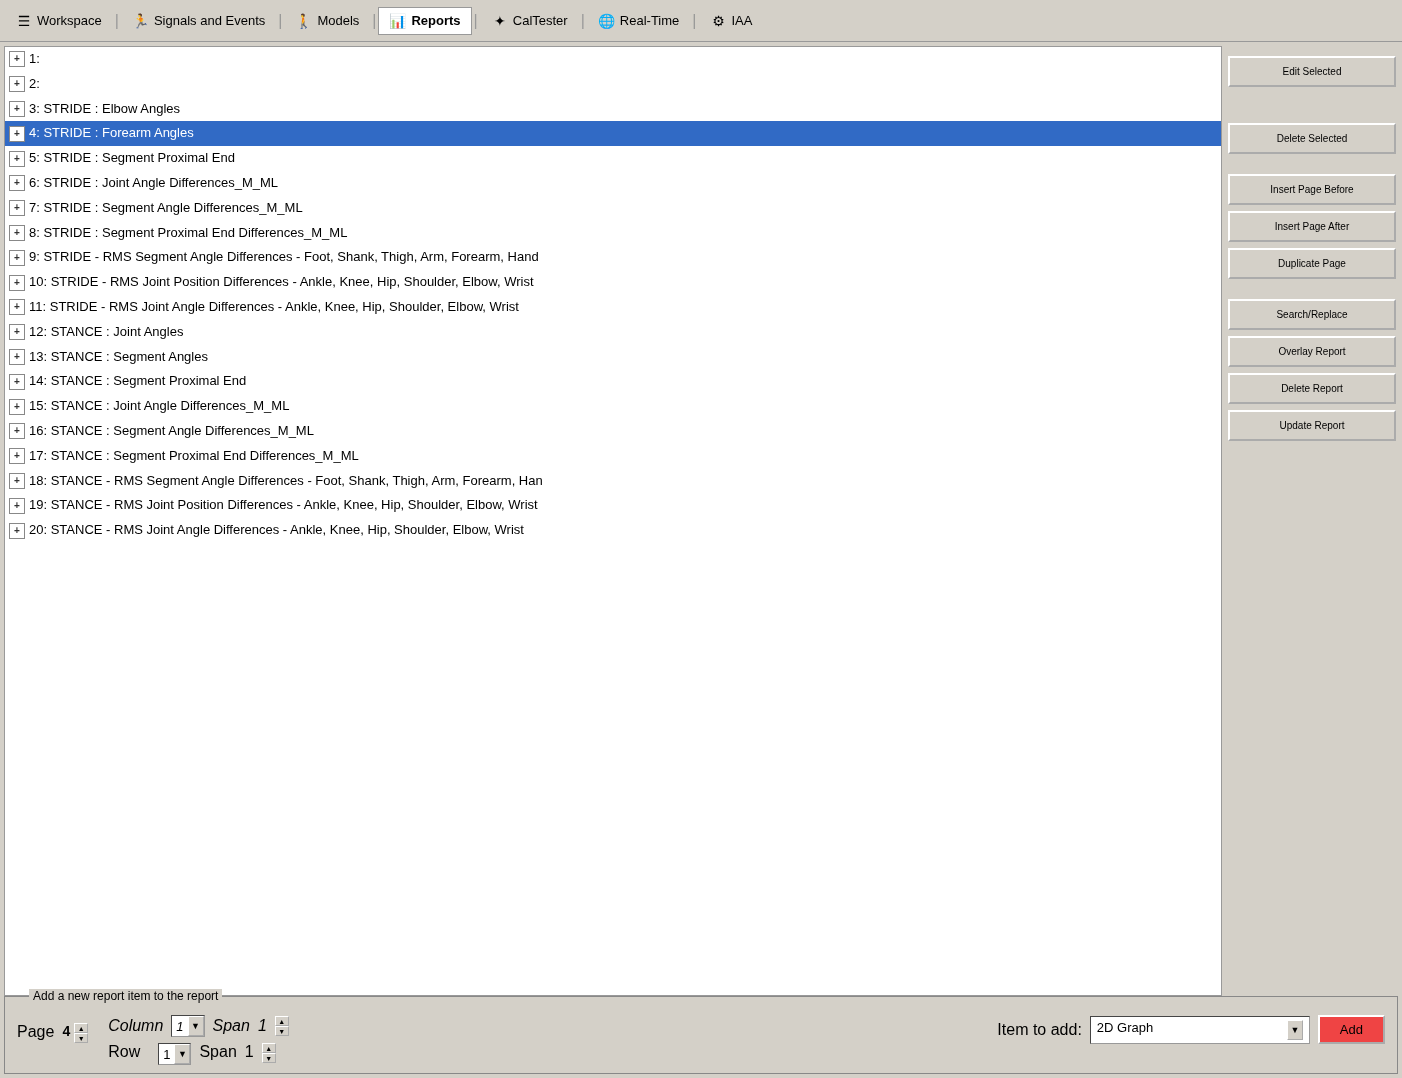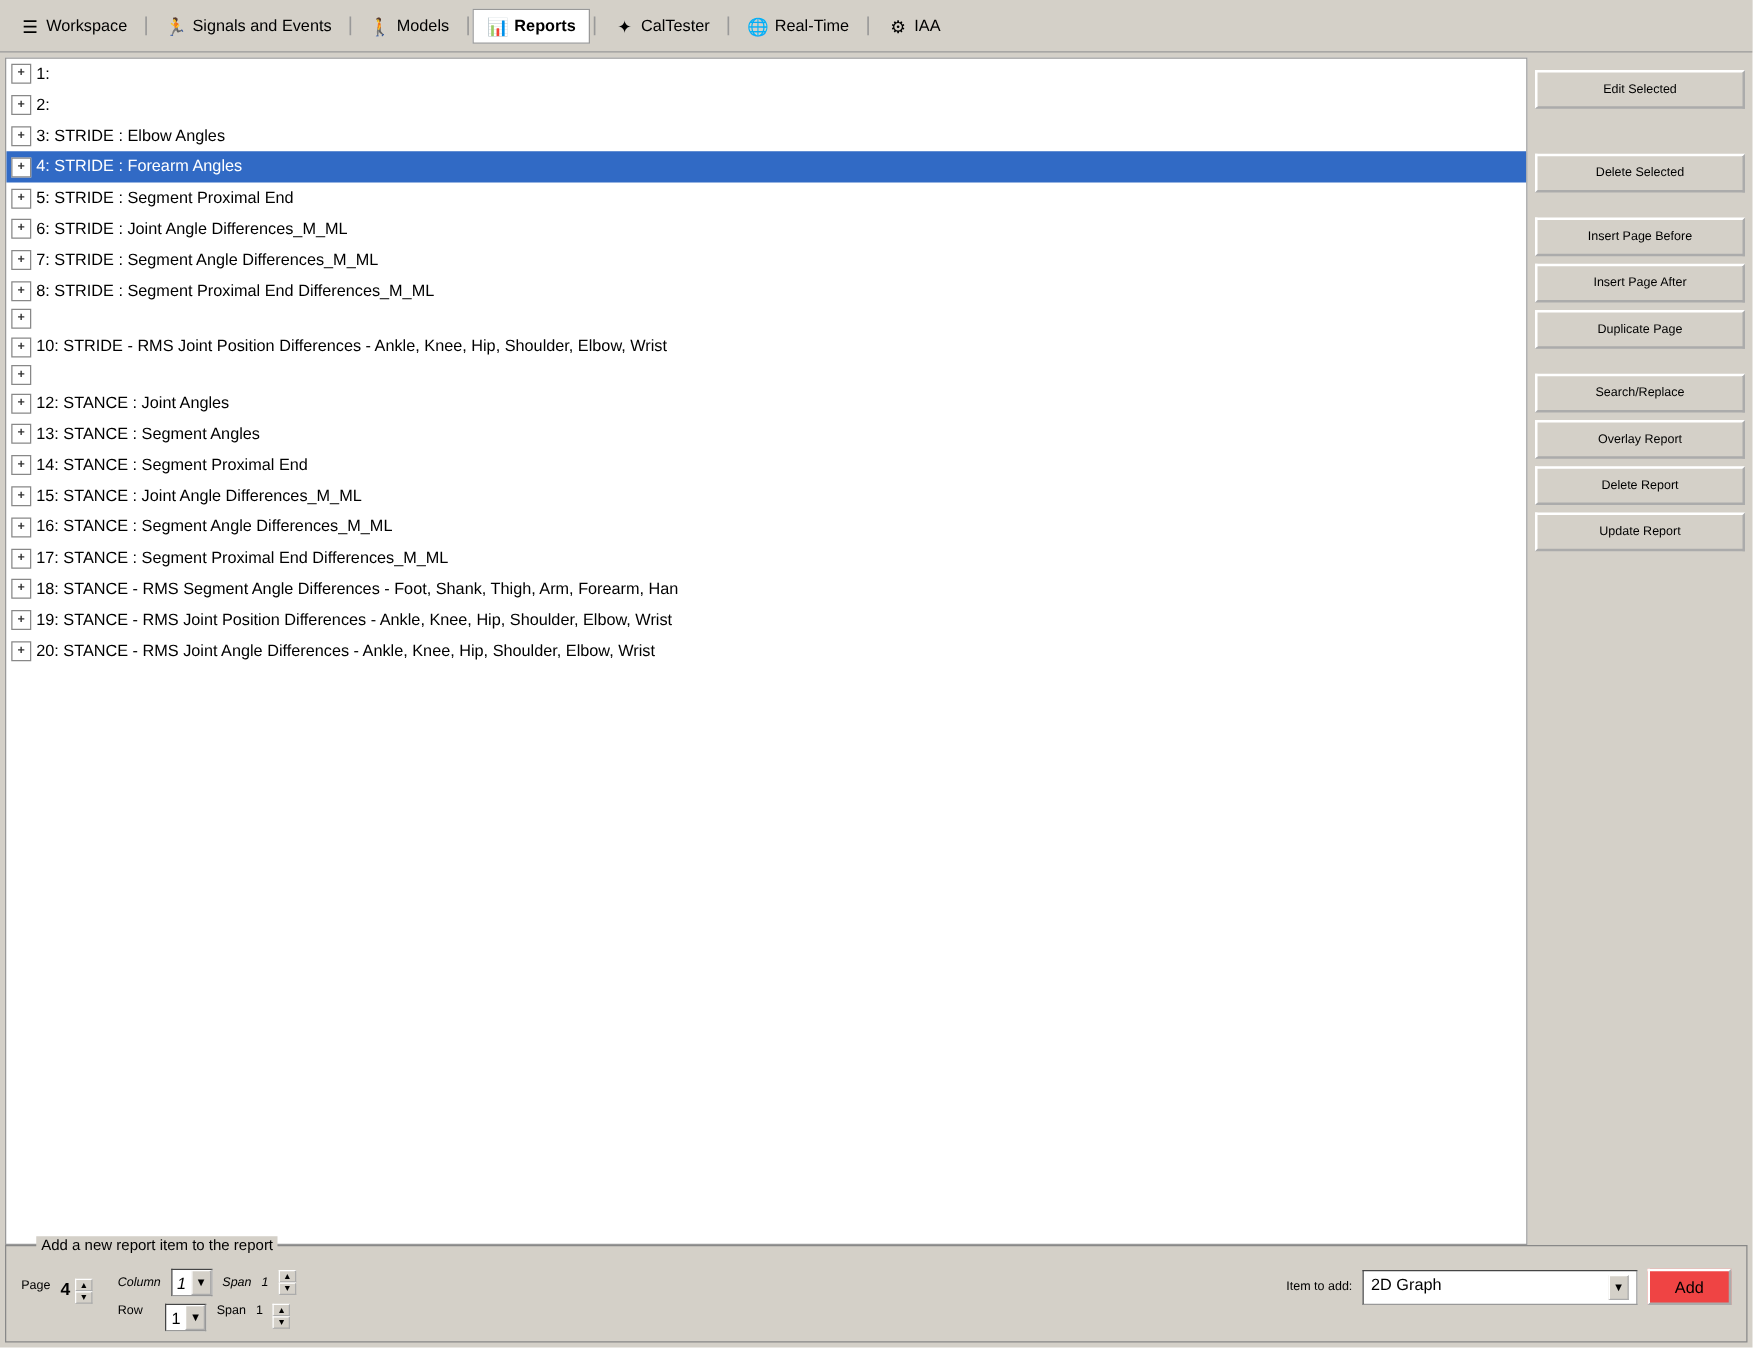--- a/index.html
+++ b/index.html
@@ -129,21 +129,21 @@
     .bottom-panel-title {
       position: absolute;
       top: -8px;
       left: 24px;
       background: #d4d0c8;
       padding: 0 4px;
       font-size: 12px;
     }
 
     .form-label {
-      font-size: 10px;
+      font-size: 16px;
     }
 
     .spin-arrows {
       display: flex;
       flex-direction: column;
     }
 
     .spin-arrow {
       width: 14px;
       height: 10px;
@@ -279,27 +279,29 @@
         <div class="tree-item">
           <span class="expand-icon">+</span>
           <span>7: STRIDE : Segment Angle Differences_M_ML</span>
         </div>
         <div class="tree-item">
           <span class="expand-icon">+</span>
           <span>8: STRIDE : Segment Proximal End Differences_M_ML</span>
         </div>
         <div class="tree-item">
           <span class="expand-icon">+</span>
+          <span>9: STRIDE - RMS Segment Angle Differences - Foot, Shank, Thigh, Arm, Forearm, Hand</span>
         </div>
         <div class="tree-item">
           <span class="expand-icon">+</span>
           <span>10: STRIDE - RMS Joint Position Differences - Ankle, Knee, Hip, Shoulder, Elbow, Wrist</span>
         </div>
         <div class="tree-item">
           <span class="expand-icon">+</span>
+          <span>11: STRIDE - RMS Joint Angle Differences - Ankle, Knee, Hip, Shoulder, Elbow, Wrist</span>
         </div>
         <div class="tree-item">
           <span class="expand-icon">+</span>
           <span>12: STANCE : Joint Angles</span>
         </div>
         <div class="tree-item">
           <span class="expand-icon">+</span>
           <span>13: STANCE : Segment Angles</span>
         </div>
         <div class="tree-item">

